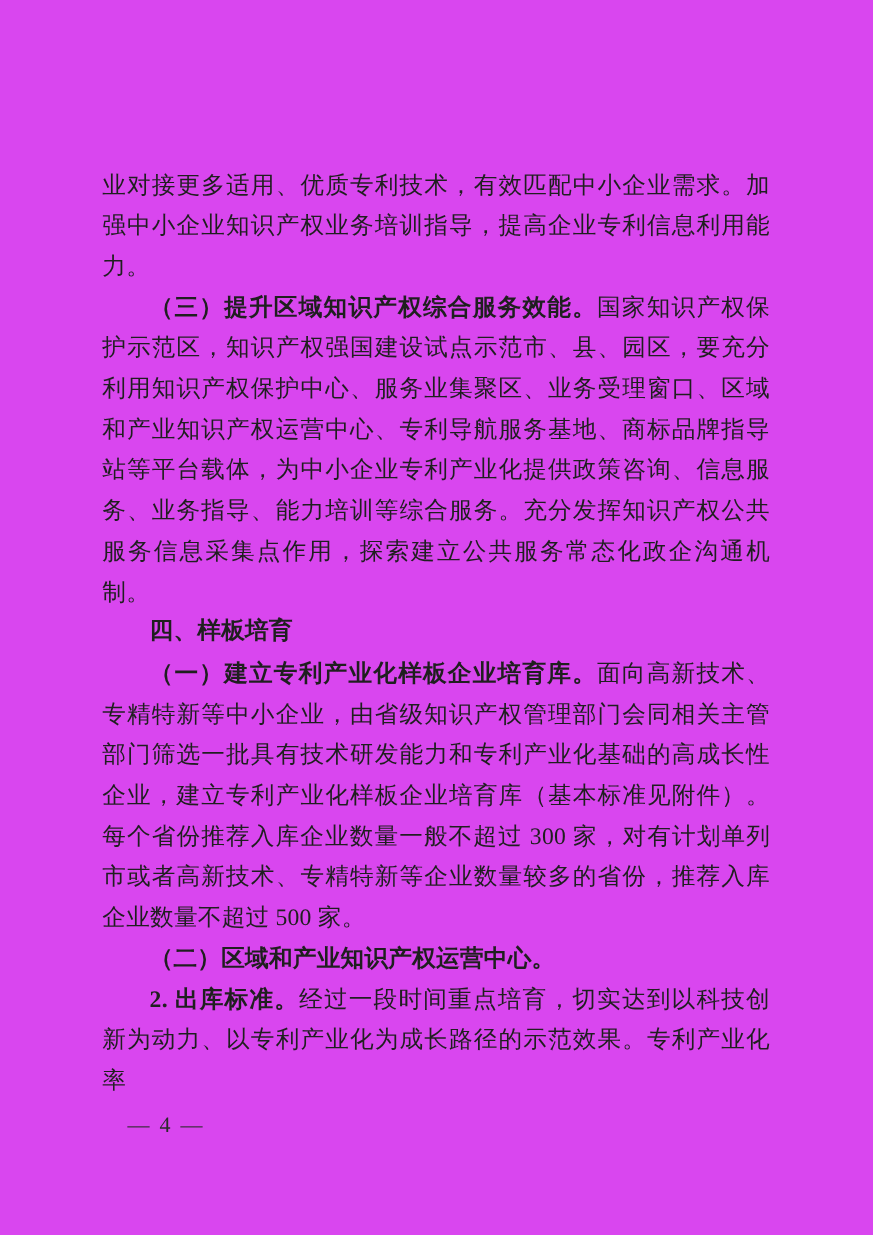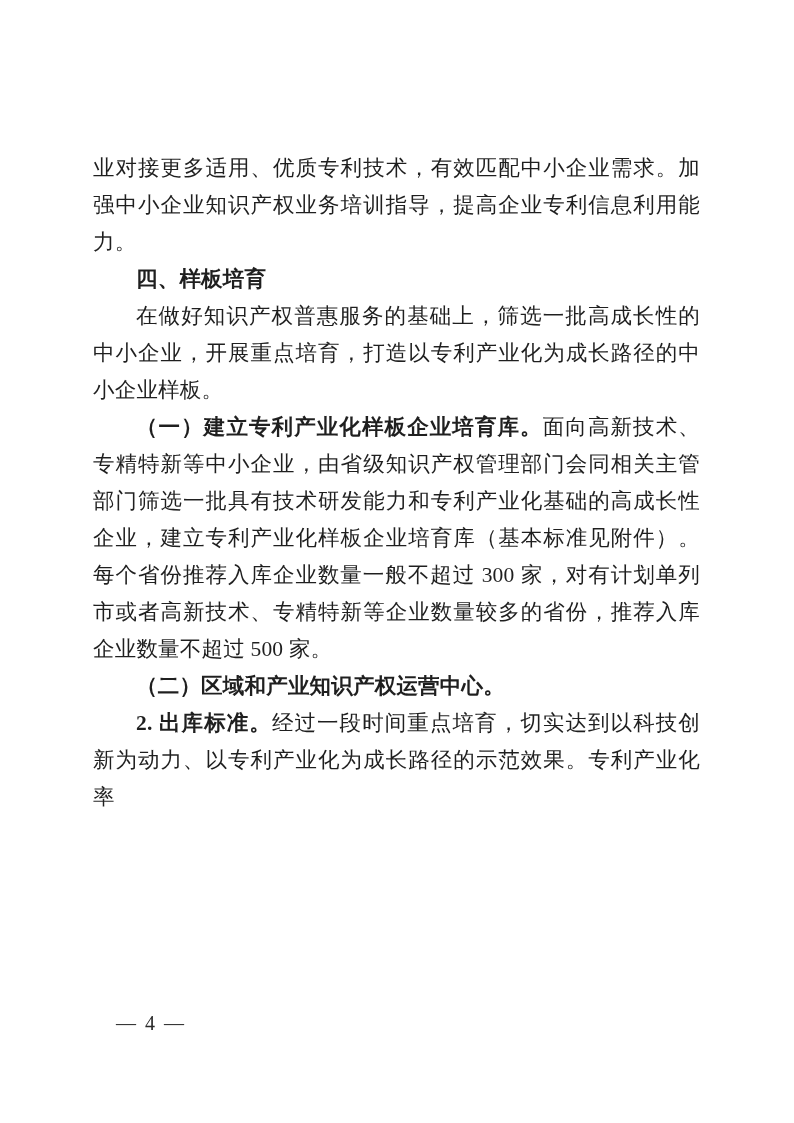--- a/index.html
+++ b/index.html
@@ -2,55 +2,55 @@
 <html><head>
 <meta charset="utf-8">
 <style>
   * { margin: 0; padding: 0; box-sizing: border-box; }
   html, body { background: #e9e9e9; }
   .page {
     position: relative;
     width: 794px;
     height: 1123px;
     margin: 0 auto;
-    background: #ffffff;
+    background: #d946ef;
     overflow: hidden;
     font-family: "Liberation Serif", "DejaVu Serif", serif;
   }
   .content {
     position: absolute;
     left: 93px;
     top: 150px;
     width: 607px;
     font-size: 21.5px;
     line-height: 37px;
     text-align: justify;
     color: #1f1f1f;
     letter-spacing: 0.2px;
   }
   .content p { margin: 0; }
   .content p.indent { text-indent: 2em; }
   .content .run-bold { font-weight: bold; }
-  .content p.heading { font-family: Liberation Serif, serif; font-weight: bold; }
+  .content p.heading { font-family: Liberation Mono, monospace; font-weight: bold; }
   .footer {
     position: absolute;
     left: 116px;
     top: 1012px;
     font-size: 20px;
     color: #2a2a2a;
     letter-spacing: 2px;
     font-family: "Liberation Serif", "DejaVu Serif", serif;
   }
 </style>
 </head>
 <body>
 
 <div class="page">
   <div class="content" id="doc-content">
       <p class=""><span class="run">业对接更多适用、优质专利技术，有效匹配中小企业需求。加强中小企业知识产权业务培训指导，提高企业专利信息利用能力。</span></p>
+      <p class="indent"><span class="run-bold">（三）提升区域知识产权综合服务效能。</span><span class="run">国家知识产权保护示范区，知识产权强国建设试点示范市、县、园区，要充分利用知识产权保护中心、服务业集聚区、业务受理窗口、区域和产业知识产权运营中心、专利导航服务基地、商标品牌指导站等平台载体，为中小企业专利产业化提供政策咨询、信息服务、业务指导、能力培训等综合服务。充分发挥知识产权公共服务信息采集点作用，探索建立公共服务常态化政企沟通机制。</span></p>
       <p class="heading indent"><span class="run-bold">四、样板培育</span></p>
-      <p class="indent"><span class="run">在做好知识产权普惠服务的基础上，筛选一批高成长性的中小企业，开展重点培育，打造以专利产业化为成长路径的中小企业样板。</span></p>
       <p class="indent"><span class="run-bold">（一）建立专利产业化样板企业培育库。</span><span class="run">面向高新技术、专精特新等中小企业，由省级知识产权管理部门会同相关主管部门筛选一批具有技术研发能力和专利产业化基础的高成长性企业，建立专利产业化样板企业培育库（基本标准见附件）。每个省份推荐入库企业数量一般不超过 300 家，对有计划单列市或者高新技术、专精特新等企业数量较多的省份，推荐入库企业数量不超过 500 家。</span></p>
       <p class="indent"><span class="run-bold">（二）区域和产业知识产权运营中心。</span></p>
       <p class="indent"><span class="run-bold">2. 出库标准。</span><span class="run">经过一段时间重点培育，切实达到以科技创新为动力、以专利产业化为成长路径的示范效果。专利产业化率</span></p>
     </div>
   <div class="footer">— 4 —</div>
 </div>
 
 </body></html>

